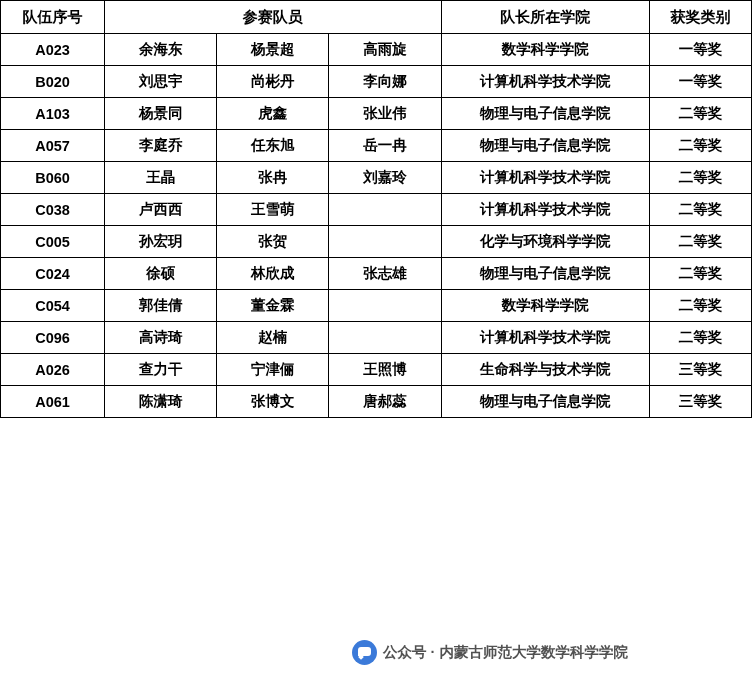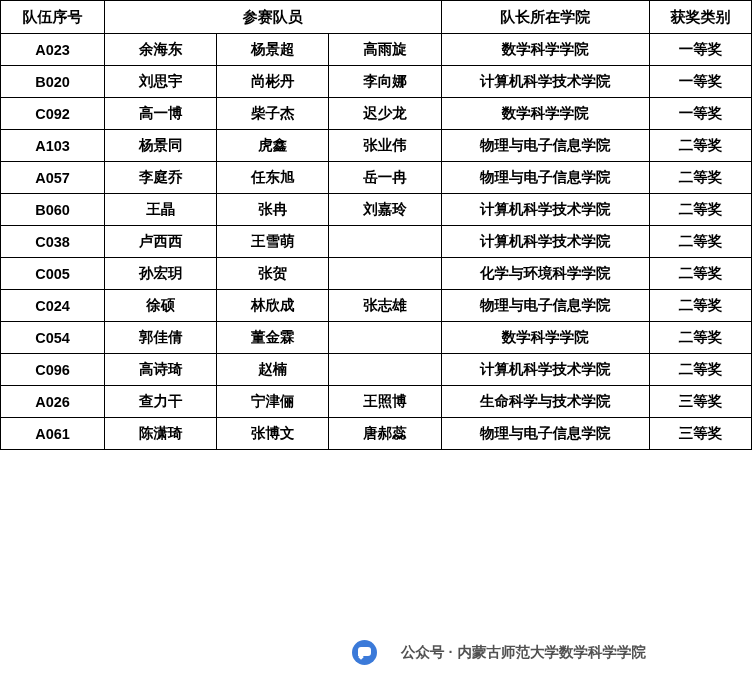--- a/index.html
+++ b/index.html
@@ -42,21 +42,21 @@
   col.c-m3 { width: 112px; }
   col.c-college { width: 208px; }
   col.c-award { width: 102px; }
 
   .watermark {
     position: absolute;
     left: 352px;
     top: 640px;
     display: flex;
     align-items: center;
-    gap: 24px;
+    gap: 6px;
     pointer-events: none;
     z-index: 5;
   }
   .wm-logo {
     width: 25px;
     height: 25px;
     border-radius: 50%;
     background: #2b6fd6;
     position: relative;
     flex: 0 0 auto;
@@ -121,28 +121,20 @@
       </tr>
       <tr>
         <td>B020</td>
         <td>刘思宇</td>
         <td>尚彬丹</td>
         <td>李向娜</td>
         <td>计算机科学技术学院</td>
         <td>一等奖</td>
       </tr>
       <tr>
-        <td>C092</td>
-        <td>高一博</td>
-        <td>柴子杰</td>
-        <td>迟少龙</td>
-        <td>数学科学学院</td>
-        <td>一等奖</td>
-      </tr>
-      <tr>
         <td>A103</td>
         <td>杨景同</td>
         <td>虎鑫</td>
         <td>张业伟</td>
         <td>物理与电子信息学院</td>
         <td>二等奖</td>
       </tr>
       <tr>
         <td>A057</td>
         <td>李庭乔</td>

